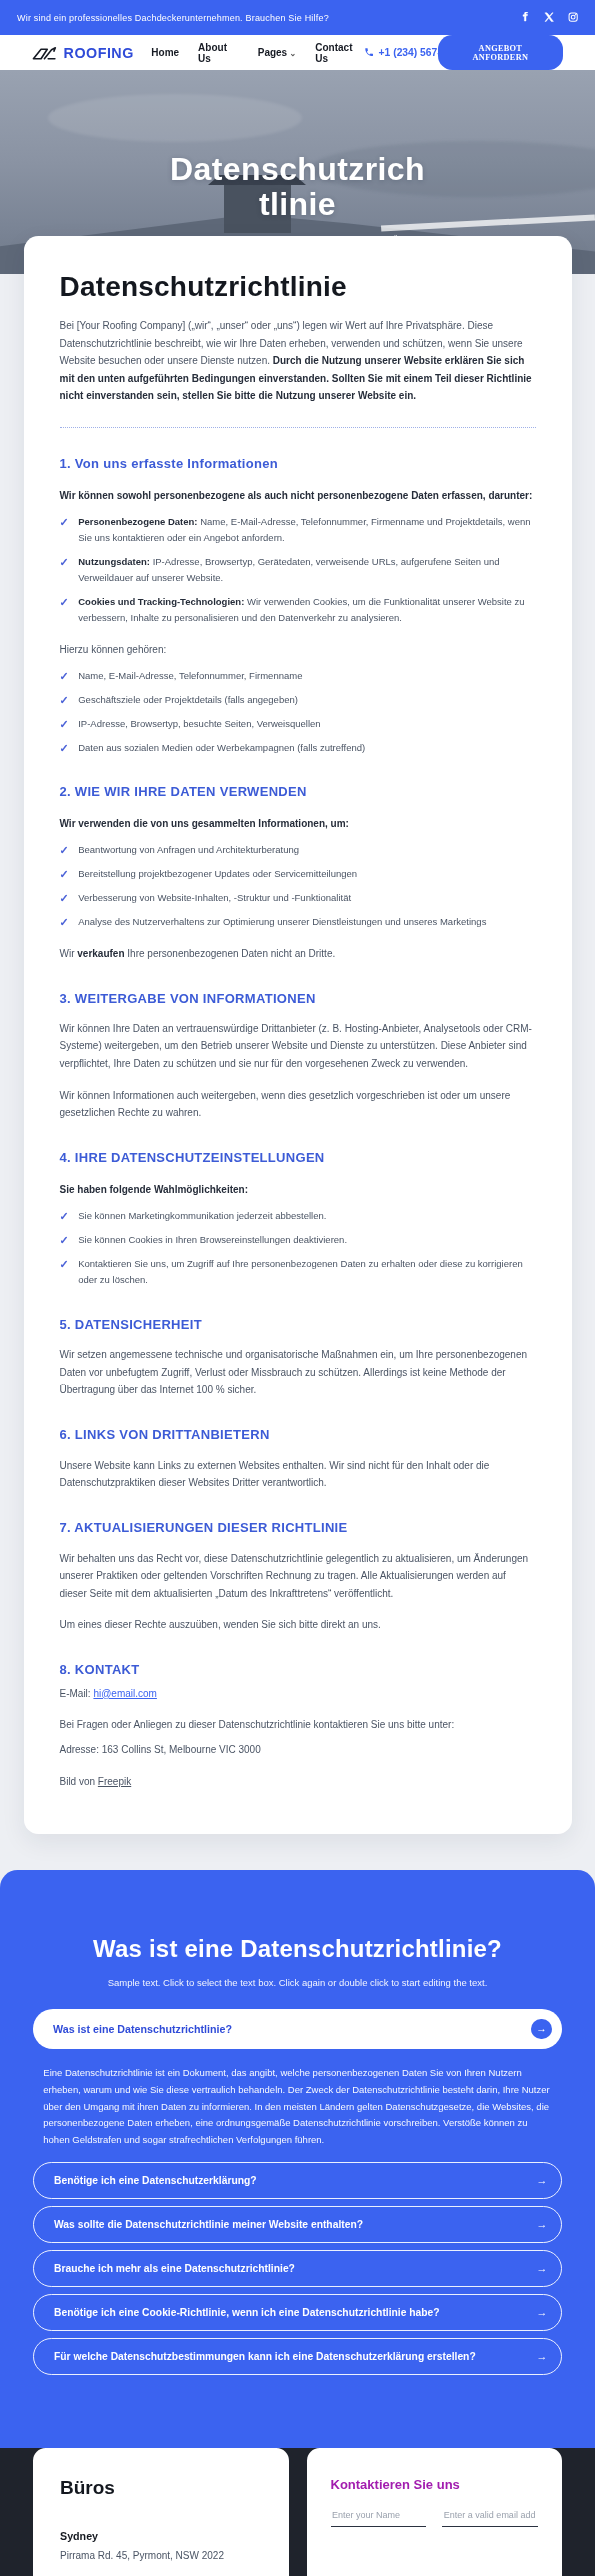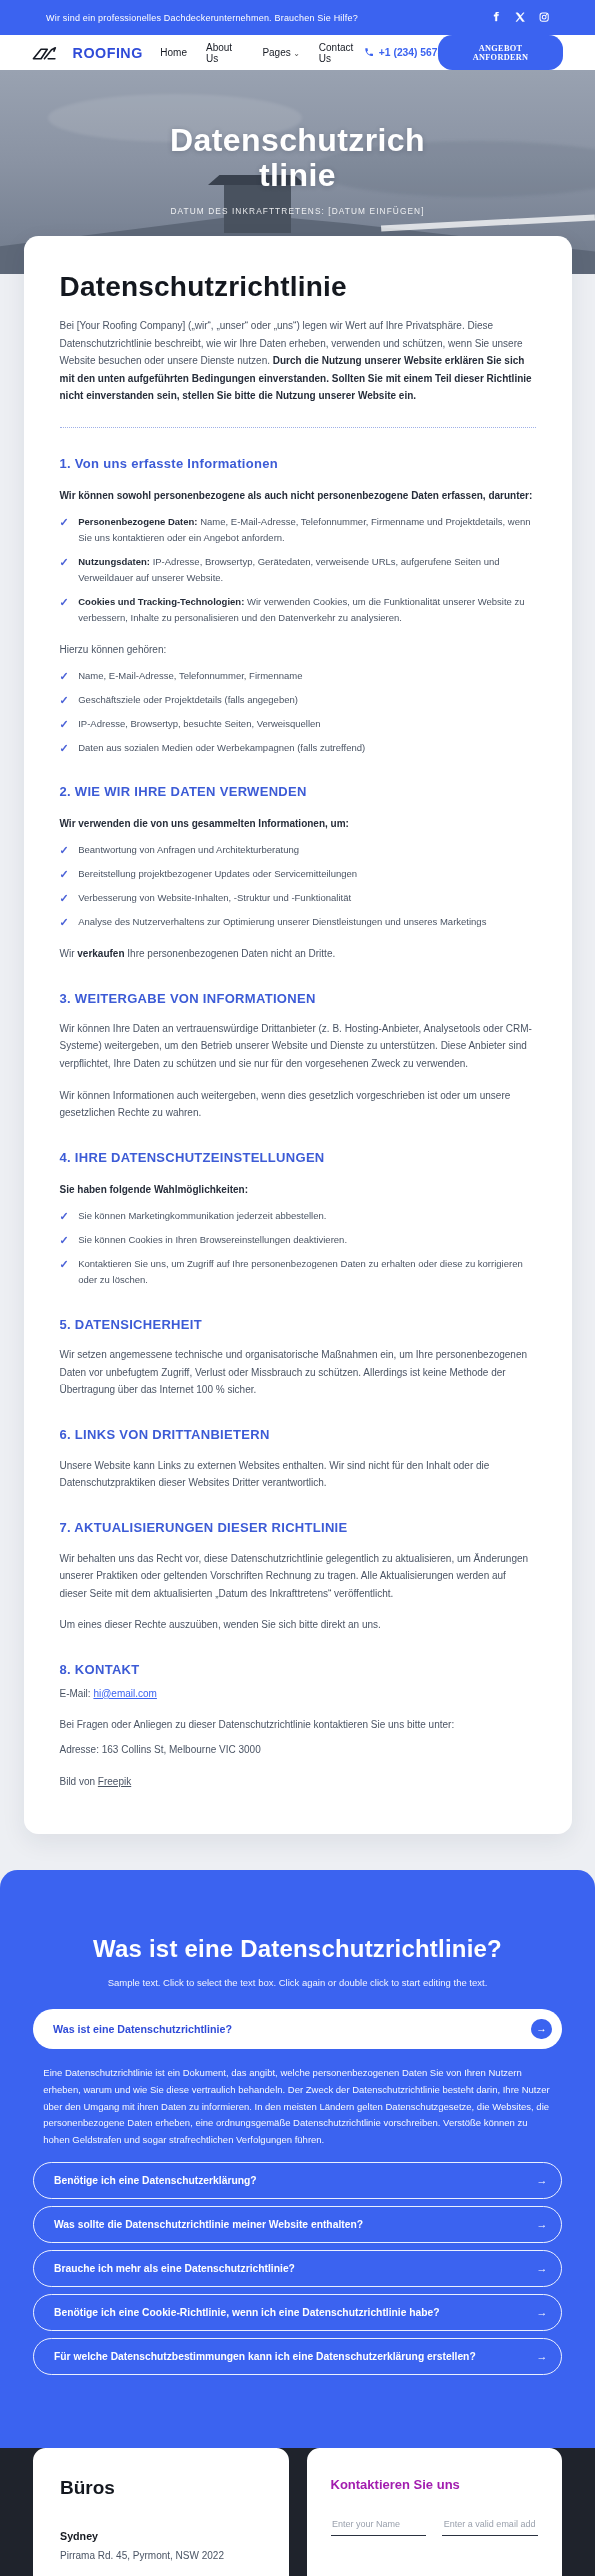--- a/index.html
+++ b/index.html
@@ -1,51 +1,51 @@
 <!DOCTYPE html>
 <html lang="de" style="font-size:12.7px"><head>
 <meta charset="utf-8">
 <style>
   *{margin:0;padding:0;box-sizing:border-box}
   html{background:#d9dce2}
   body{width:595px;margin:0 auto;font-family:"Liberation Sans",sans-serif;background:#EDEFF3;color:#1c2430}
   a{text-decoration:underline;cursor:pointer}
 
   
-  .topbar{height:35px;background:#3B63F0;display:flex;align-items:center;justify-content:space-between;padding:0 46px;color:#fff}
+  .topbar{height:35px;background:#3B63F0;display:flex;align-items:center;justify-content:space-between;padding:0 17px;color:#fff}
   .topbar-text{font-size:9px;letter-spacing:0.2px}
   .socials{display:flex;gap:13.5px;align-items:center}
   .icon-btn{display:inline-flex;cursor:pointer}
   .icon-btn svg{width:10.3px;height:10.3px;fill:#fff;stroke:#fff}
 
   
   .nav{height:35px;background:#fff;display:flex;align-items:center;padding:0 32px}
-  .brand{display:flex;align-items:center;gap:12px;font-weight:bold;font-size:14.3px;color:#2F4BD8;letter-spacing:0.5px;cursor:pointer}
+  .brand{display:flex;align-items:center;gap:3px;font-weight:bold;font-size:14.3px;color:#2F4BD8;letter-spacing:0.5px;cursor:pointer}
   .brand svg{width:28.6px;height:16px}
   .menu{display:flex;gap:19px;list-style:none;margin-left:17.5px;align-items:center}
-  .menu li{font-size:10px;font-weight:normal;color:#161A23;cursor:pointer;display:flex;align-items:flex-end;gap:2.4px}
+  .menu li{font-size:10px;font-weight:bold;color:#161A23;cursor:pointer;display:flex;align-items:flex-end;gap:2.4px}
   .chev{font-size:8px;color:#555;line-height:1}
   .nav-right{margin-left:auto;display:flex;align-items:center;gap:6.3px}
   .nav-phone{display:flex;align-items:center;gap:4.8px;color:#3B63F0;font-weight:bold;font-size:10.3px;max-width:79px;overflow:hidden;white-space:nowrap;cursor:pointer}
   .nav-phone svg{width:10.3px;height:10.3px;fill:#3B63F0;flex:none}
   .cta{background:#3B63F0;color:#fff;border:none;border-radius:14.3px;padding:8.7px 16px;font-size:8.3px;font-weight:bold;letter-spacing:0.3px;font-family:Liberation Serif, serif;cursor:pointer;margin-left:-11px;position:relative}
 
   
   .hero{position:relative;height:204px;overflow:hidden;text-align:center;color:#fff;
     background:linear-gradient(180deg,#99A2B1 0%,#8A93A3 45%,#7A8495 78%,#6F7989 100%)}
   .cloud{position:absolute;border-radius:50%;background:rgba(255,255,255,.10);filter:blur(1.6px)}
   .c1{width:254px;height:48px;left:48px;top:24px}
   .c2{width:333px;height:56px;right:-48px;top:71px;background:rgba(60,70,90,.12)}
   .roof-plane{position:absolute;bottom:-3.2px;left:-24px;width:651px;height:73px;background:#5E6878;
     clip-path:polygon(0 100%,0 62%,42% 14%,57% 26%,100% 70%,100% 100%)}
   .roof-ridge{position:absolute;bottom:48px;right:0;width:214px;height:5.6px;background:rgba(255,255,255,.75);transform:rotate(-3deg)}
   .chimney{position:absolute;bottom:41px;left:224px;width:67px;height:52px;background:#49525F}
   .chimney-cap{position:absolute;bottom:89px;left:208px;width:98px;height:10.3px;background:#39414E;
     clip-path:polygon(0 100%,12% 0,88% 0,100% 100%)}
-  .hero-inner{position:relative;padding-top:53px}
+  .hero-inner{position:relative;padding-top:82px}
   .hero h1{font-size:32px;line-height:35px;font-weight:bold;letter-spacing:0.4px;text-shadow:0 0.8px 4.8px rgba(30,40,60,.25)}
   .hero-sub{margin-top:12.7px;font-size:8.3px;letter-spacing:1.1px;color:rgba(255,255,255,.88);text-transform:uppercase}
 
   
   .policy-card{width:548px;margin:-38px auto 0;background:#fff;border-radius:14.3px;padding:35px 36px 44px;position:relative;box-shadow:0 8px 24px rgba(25,35,60,.08)}
   .policy-title{font-size:28px;font-weight:bold;color:#14181F;letter-spacing:0.2px}
   .p{font-size:10px;line-height:17.5px;color:#4A5464;margin-top:14.3px}
   .p.tight{margin-top:7.1px}
   .p strong{color:#262D3A}
   .dotted{border:none;border-top:1.6px dotted #9FB0E8;margin:22px 0 3.2px}
@@ -76,21 +76,21 @@
   .dark{background:#1F232C;position:relative}
   .cards-row{display:flex;gap:17.5px;padding:0 33px;margin-top:-117px;position:relative;align-items:stretch}
   .card{background:#fff;border-radius:12.7px}
   .offices{width:256px;padding:28.6px 27px 32px;flex:none}
   .offices h2{font-size:19px;font-weight:bold;color:#14181F}
   .office{margin-top:31px}
   .office h4{font-size:10.7px;color:#14181F}
   .office p{font-size:10px;color:#4A5464;margin-top:8px}
   .contact{flex:1;padding:28.6px 24px 32px}
   .contact h2{font-size:13px;font-weight:bold;color:#a21caf}
-  .row2{display:flex;gap:16px;margin-top:22px}
+  .row2{display:flex;gap:16px;margin-top:13px}
   .row2 > input{flex:1}
   input.line{border:none;border-bottom:0.8px solid #2A3140;font-size:9px;padding:5.6px 1.6px;width:100%;background:transparent;color:#222;font-family:inherit;outline:none}
   ::placeholder{color:#9AA1AD;opacity:1}
 </style>
 </head>
 <body>
 
 <div class="topbar">
   <span class="topbar-text">Wir sind ein professionelles Dachdeckerunternehmen. Brauchen Sie Hilfe?</span>
   <div class="socials">

